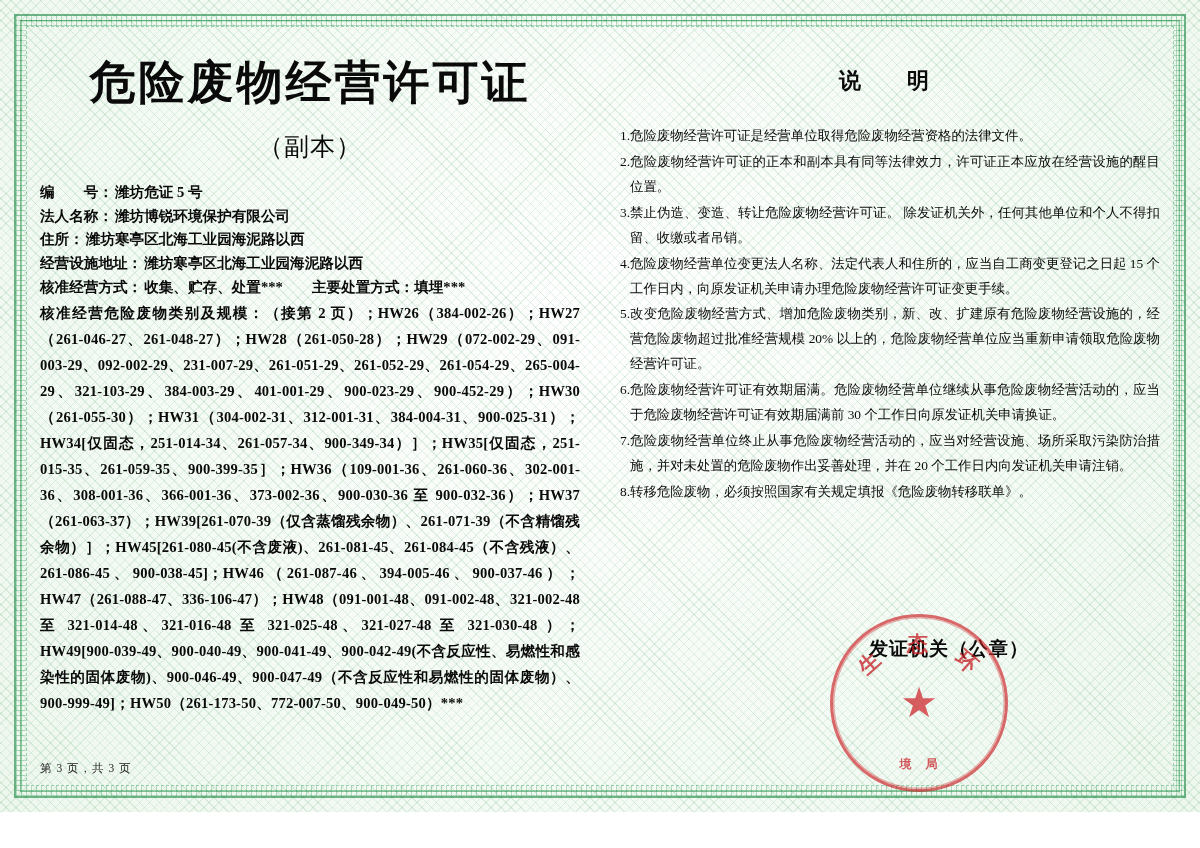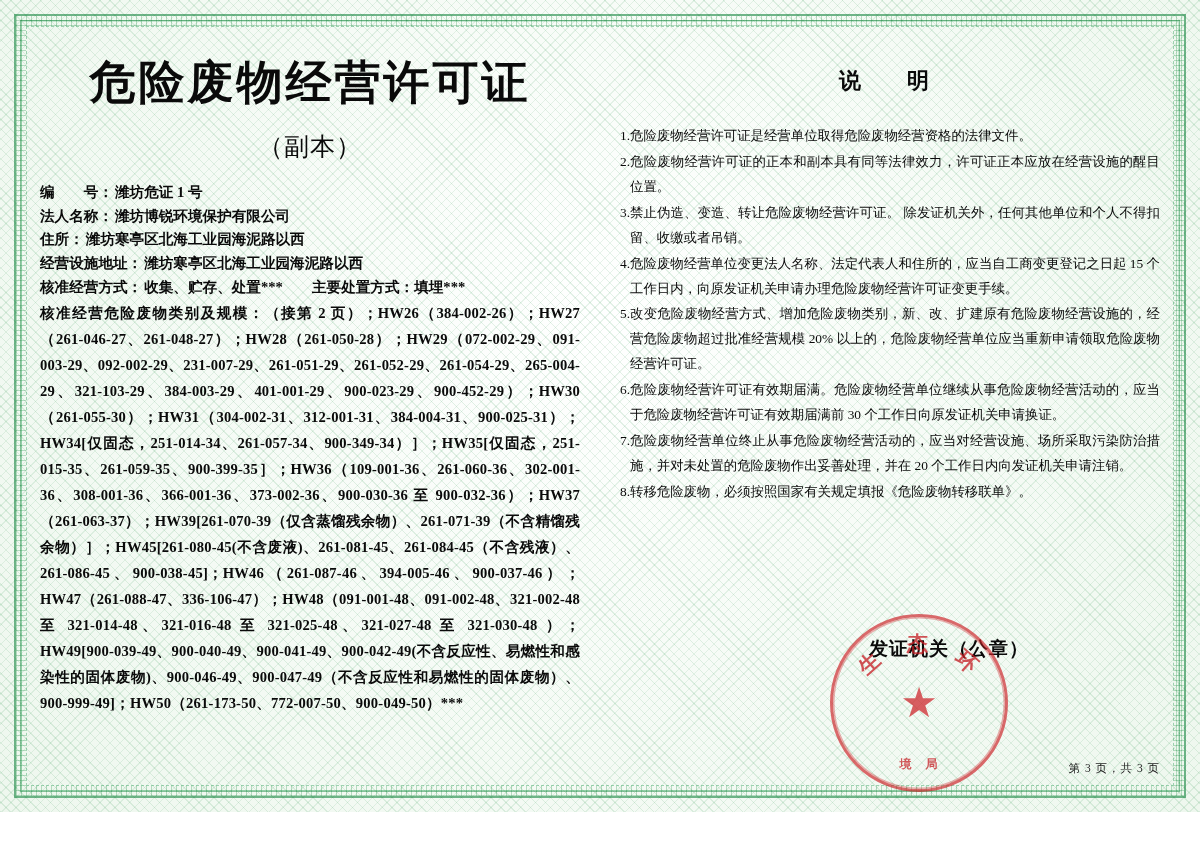--- a/index.html
+++ b/index.html
@@ -219,21 +219,21 @@
     font-weight: bold;
     color: rgba(198,28,34,0.8);
     letter-spacing: 1px;
   }
 
   
   .page-num {
     position: absolute;
     left: 0; right: 0;
     bottom: 2px;
-    text-align: right;
+    text-align: left;
     font-size: 11.5px;
     color: #222;
     letter-spacing: 1px;
   }
 </style>
 </head>
 <body>
 
 <div id="page">
   <div class="frame-band"></div>
@@ -243,21 +243,21 @@
 
   <div class="content">
 
     <div class="left">
       <div class="cert-title">危险废物经营许可证</div>
       <div class="cert-subtitle">（副本）</div>
 
       <div class="fields">
         <div class="field-row">
           <span class="field-label">编　　号：</span>
-          <span class="field-value">潍坊危证 1 号</span>
+          <span class="field-value">潍坊危证 5 号</span>
         </div>
         <div class="field-row">
           <span class="field-label">法人名称：</span>
           <span class="field-value">潍坊博锐环境保护有限公司</span>
         </div>
         <div class="field-row">
           <span class="field-label">住所：</span>
           <span class="field-value">潍坊寒亭区北海工业园海泥路以西</span>
         </div>
         <div class="field-row">

